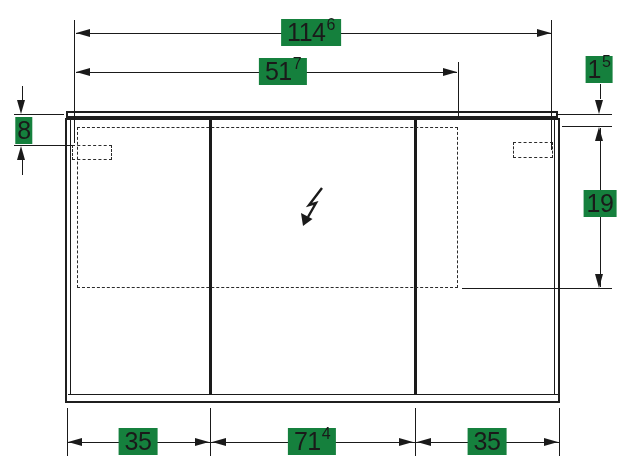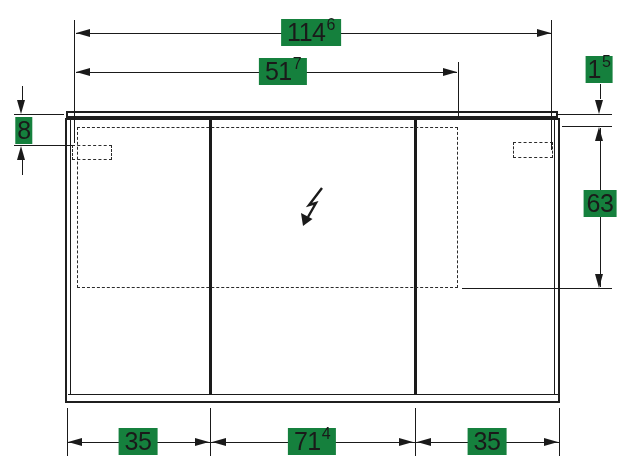--- a/index.html
+++ b/index.html
@@ -101,21 +101,21 @@
     <div class="arr arr-down" style="left:595px; top:99.5px;"></div>
     <div class="hline" style="left:556px; top:113.5px; width:56px; height:1px;"></div>
     <div class="hline" style="left:562px; top:126px; width:50px; height:1px;"></div>
   </div>
 
   <div>
     <div class="vline" style="left:599.5px; top:128px; height:159px;"></div>
     <div class="arr arr-up" style="left:595px; top:127px;"></div>
     <div class="arr arr-down" style="left:595px; top:274px;"></div>
     <div class="dim-label" style="left:600px; top:190px; padding:0 3px;">
-      <span>63</span>
+      <span>19</span>
     </div>
     <div class="hline" style="left:462px; top:287.5px; width:150px; height:1px;"></div>
   </div>
 
   <div>
     <div class="vline" style="left:66.5px; top:408px; height:48px; width:1px;"></div>
     <div class="vline" style="left:209.5px; top:408px; height:48px; width:1px;"></div>
     <div class="vline" style="left:414.5px; top:408px; height:48px; width:1px;"></div>
     <div class="vline" style="left:558.5px; top:408px; height:48px; width:1px;"></div>
     <div class="hline" style="left:67px; top:441.5px; width:492px;"></div>

